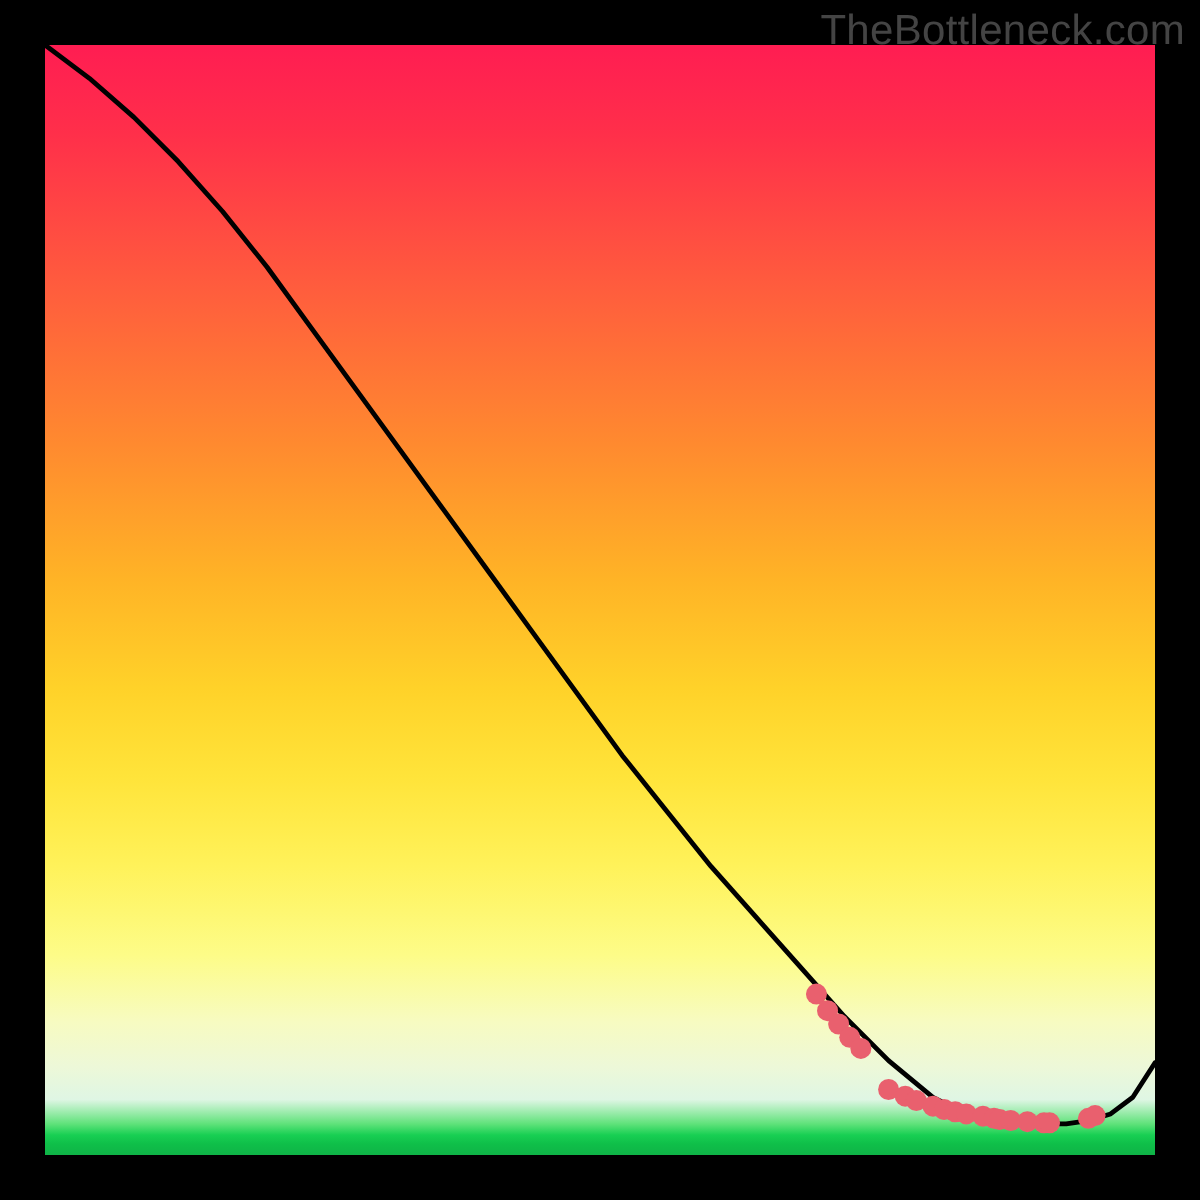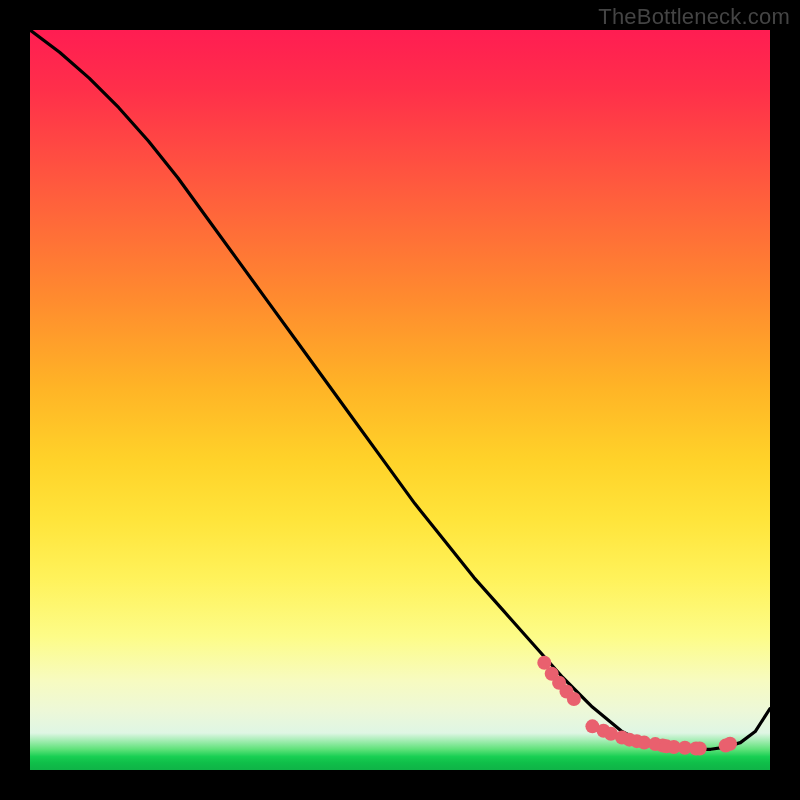--- a/index.html
+++ b/index.html
@@ -15,21 +15,21 @@
     position: relative;
     width: 800px;
     height: 800px;
     background: #000;
   }
   .watermark {
     position: absolute;
     top: 4px;
     right: 10px;
     color: #444;
-    font-size: 22px;
+    font-size: 28px;
     font-weight: 500;
     letter-spacing: 0.2px;
     z-index: 3;
   }
   .plot-area {
     position: absolute;
     left: 30px;
     top: 30px;
     width: 740px;
     height: 740px;

